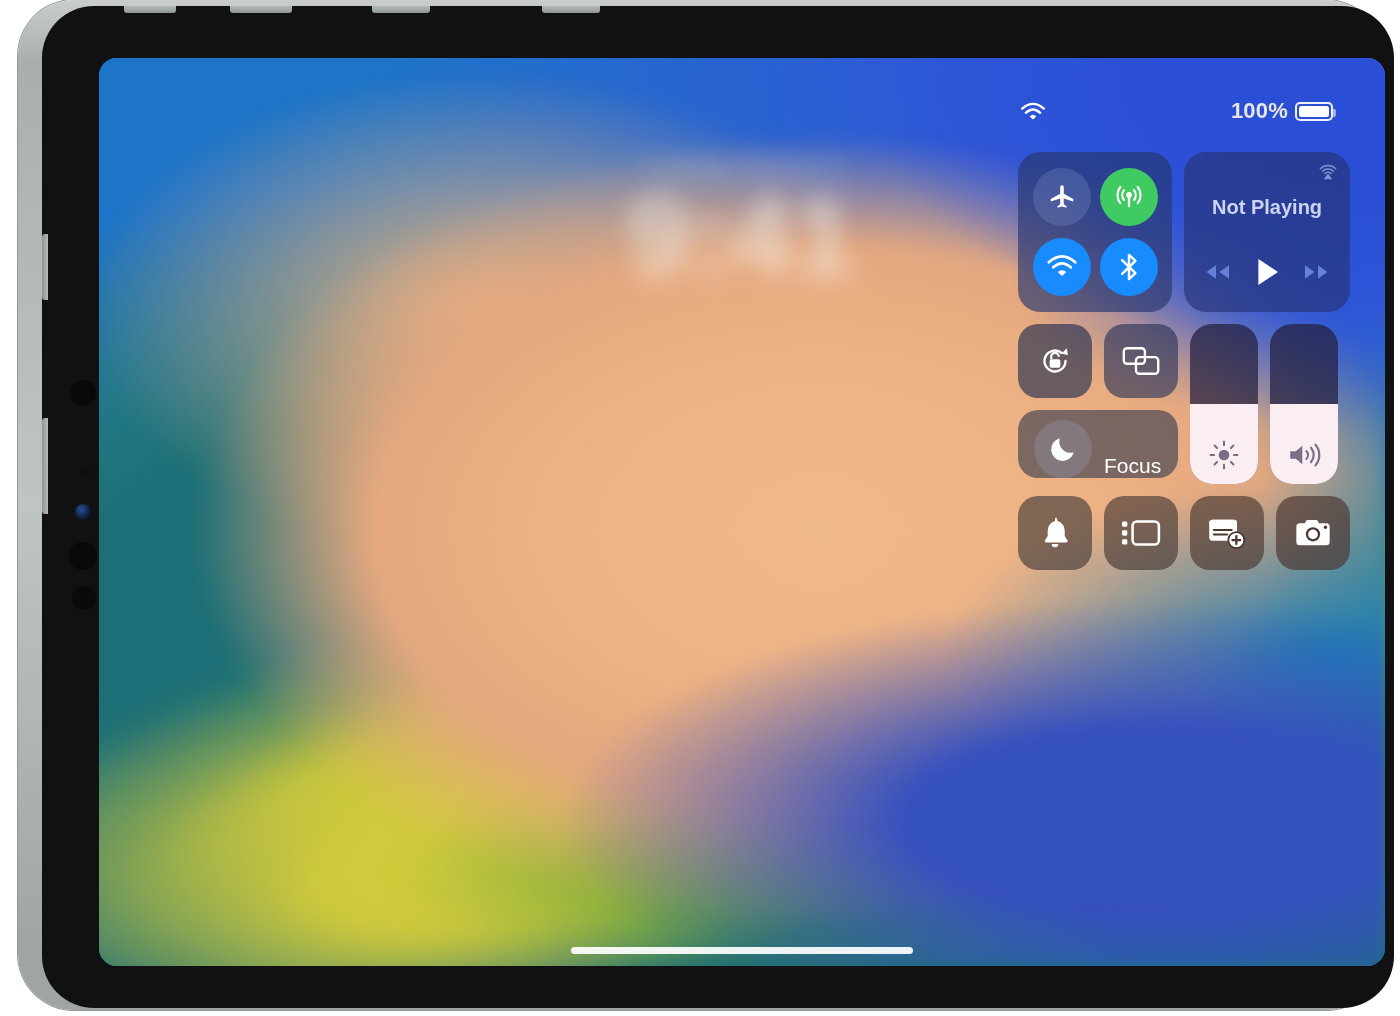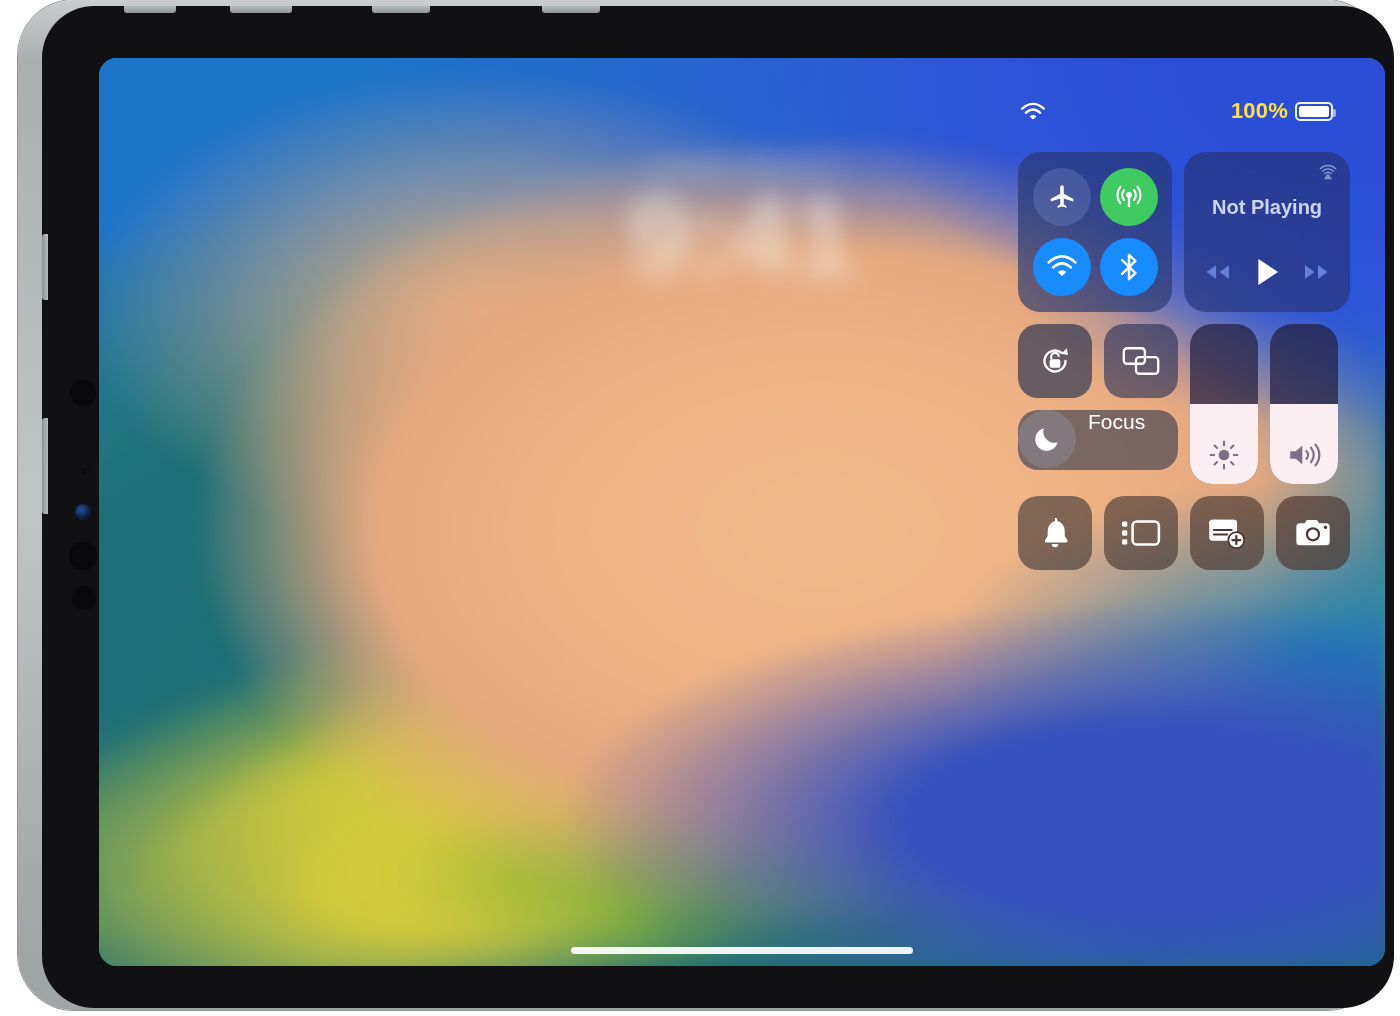--- a/index.html
+++ b/index.html
@@ -115,21 +115,21 @@
   #status-bar {
     position: absolute; left: 0; right: 0; top: 40px;
     height: 34px;
     pointer-events: none;
   }
   #status-wifi { position: absolute; left: 921px; top: 4px; }
   #status-battery-group {
     position: absolute; right: 52px; top: 0px;
     display: flex; align-items: center; gap: 7px;
   }
-  #battery-pct { color: #fde047; font-size: 22px; font-weight: 600; letter-spacing: .2px; }
+  #battery-pct { color: #e5e5e5; font-size: 22px; font-weight: 600; letter-spacing: .2px; }
   #battery-icon {
     position: relative;
     width: 38px; height: 19px;
     border: 2px solid rgba(255,255,255,.92);
     border-radius: 5px;
     display: flex; align-items: center;
   }
   #battery-icon::after {
     content: ""; position: absolute; right: -5px; top: 5px;
     width: 3px; height: 8px; border-radius: 0 2px 2px 0;
@@ -198,23 +198,23 @@
   
   .tile-sq {
     width: 74px; height: 74px; border-radius: 20px;
     display: flex; align-items: center; justify-content: center;
   }
   #tile-rotation { background: rgba(24,40,78,.62); }
   #tile-mirroring{ background: rgba(28,42,84,.58); }
 
   
   #focus-tile {
-    width: 160px; height: 60px; border-radius: 20px;
+    width: 160px; height: 68px; border-radius: 20px;
     background: rgba(40,50,74,.58);
-    display: flex; align-items: flex-start; padding-left: 0; gap: 12px;
+    display: flex; align-items: flex-end; padding-left: 16px; gap: 12px;
   }
   #focus-icon-circle {
     width: 58px; height: 58px; border-radius: 50%;
     background: rgba(150,165,200,.28);
     display: flex; align-items: center; justify-content: center;
   }
   #focus-label { color: #fff; font-size: 21px; font-weight: 500; }
 
   
   .slider {

